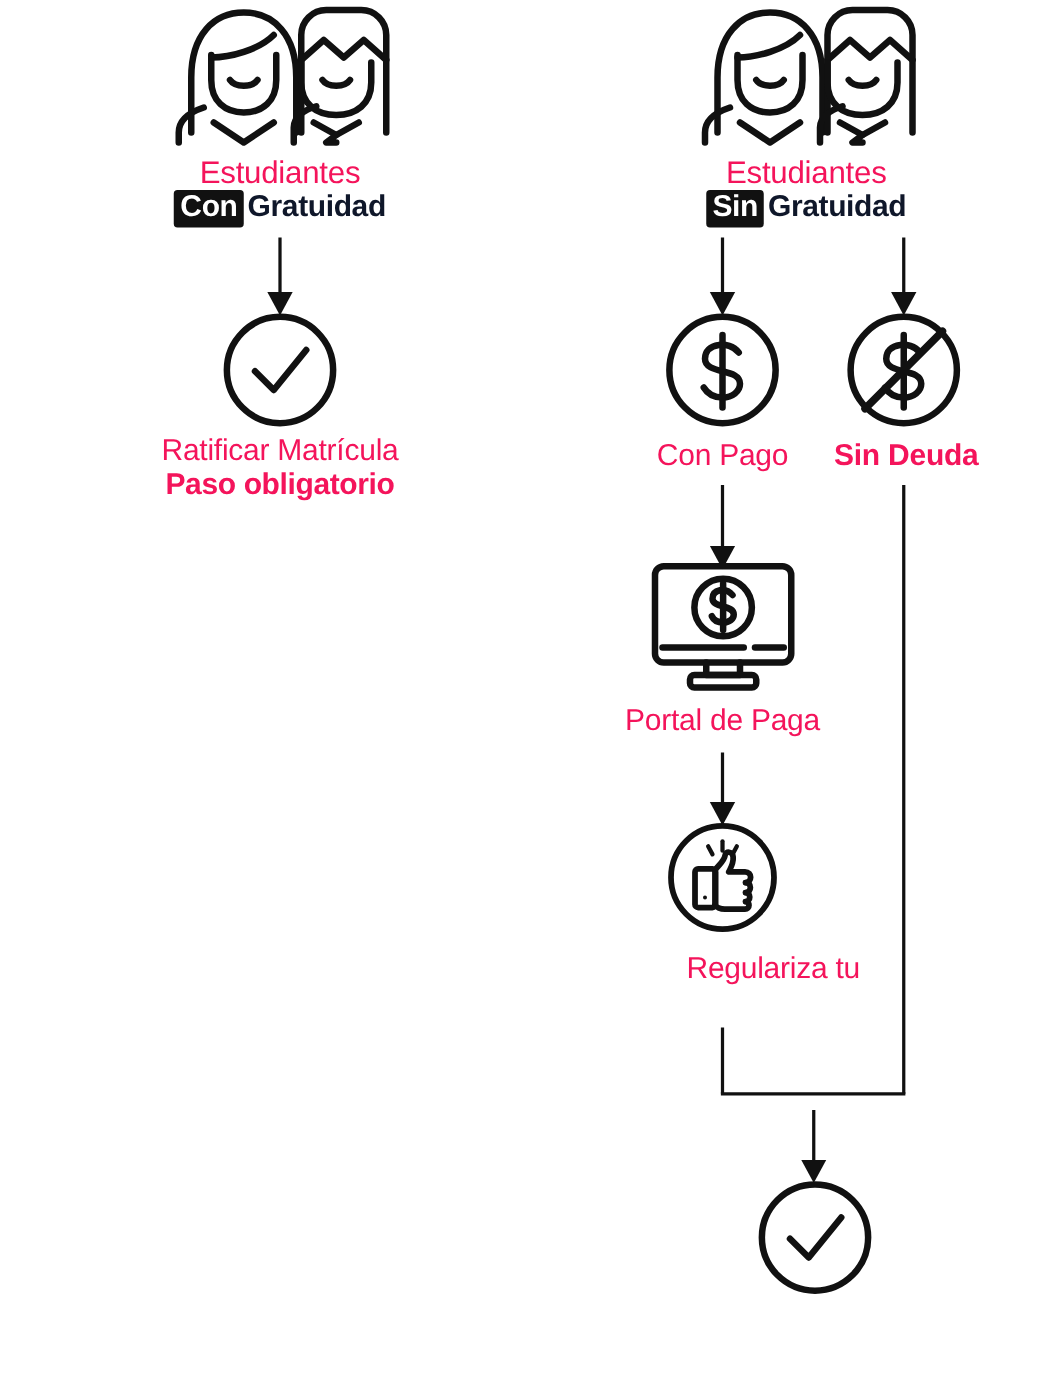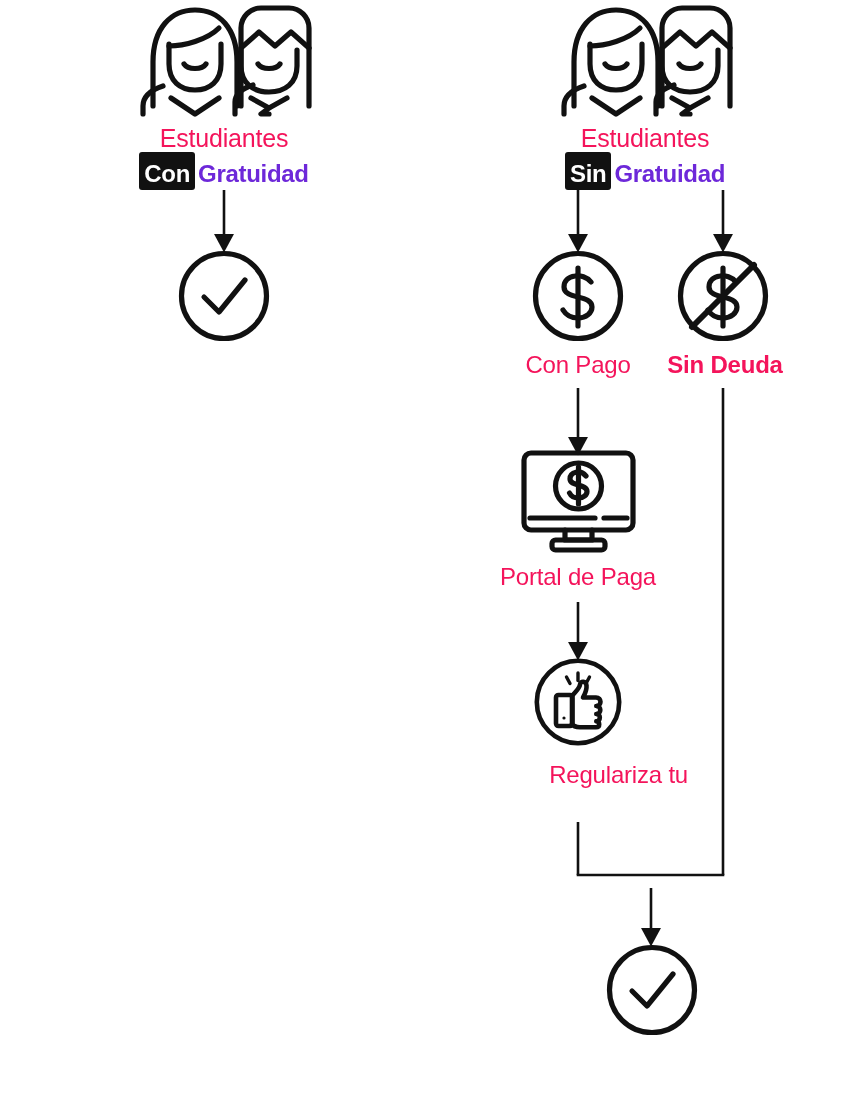--- a/index.html
+++ b/index.html
@@ -54,33 +54,33 @@
     font-size: 25px;
     letter-spacing: -0.2px;
   }
 
   
   .chip {
     background: #111111;
     color: #ffffff;
     font-weight: 700;
     font-size: 24px;
-    padding: 9px 5px 2px 5px;
+    padding: 1px 5px 2px 5px;
     border-radius: 3px;
     display: inline-block;
     letter-spacing: -0.3px;
   }
   .chip-row {
     display: block;
     white-space: nowrap;
   }
   .chip-row .after {
     font-weight: 700;
     font-size: 24px;
-    color: #6d28d9;
+    color: #0f172a;
     letter-spacing: -0.3px;
     margin-left: 3px;
   }
 
   svg { display: block; overflow: visible; }
 </style>
 </head>
 <body>
 
 <div class="canvas">
@@ -145,20 +145,24 @@
     </span>
   </div>
 
   <div class="icon-wrap" style="left:143px; top:250px; width:92px; height:92px;">
     <svg viewBox="0 0 92 92" width="92" height="92" fill="none" stroke="#111111" stroke-width="5.2" stroke-linecap="round" stroke-linejoin="round">
       <circle cx="46" cy="46" r="42.5"></circle>
       <path d="M26 47 L41 62 L67 30"></path>
     </svg>
   </div>
 
+  <div class="label" style="left:39px; top:348px; width:300px;">
+    <div class="l-reg">Ratificar Matrícula</div>
+    <div class="l-bold">Paso obligatorio</div>
+  </div>
 
   <div class="icon-wrap" style="left:525px; top:2px; width:170px; height:112px;">
     <svg viewBox="0 0 170 112" width="170" height="112" fill="none" stroke="#111111" stroke-width="5.2" stroke-linecap="round" stroke-linejoin="round">
       <path d="M14 104 L14 60 C14 26 32 8 56 8 C80 8 98 26 98 60 L98 104"></path>
       <path d="M30 42 L30 62 C30 79 41 88 56 88 C71 88 82 79 82 62 L82 42"></path>
       <path d="M30 44 C45 44 68 38 80 26"></path>
       <path d="M45 62 C49 68 63 68 67 62"></path>
       <path d="M32 96 L56 112 L80 96"></path>
       <path d="M4 112 L4 104 C4 94 12 88 24 84"></path>
       <path d="M102 104 L102 26 C102 15 111 6 122 6 L150 6 C161 6 170 15 170 26 L170 104"></path>

